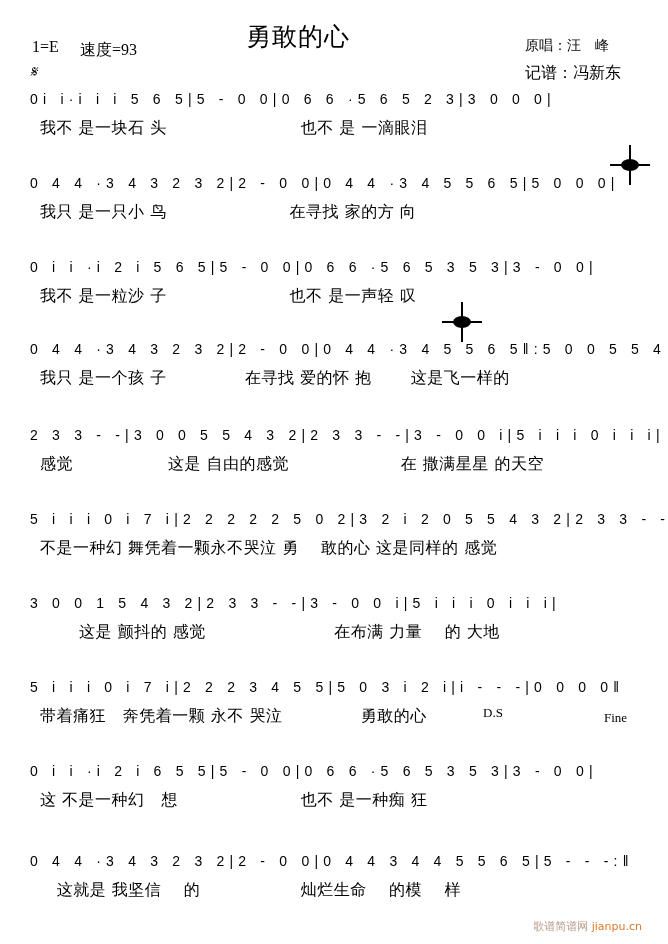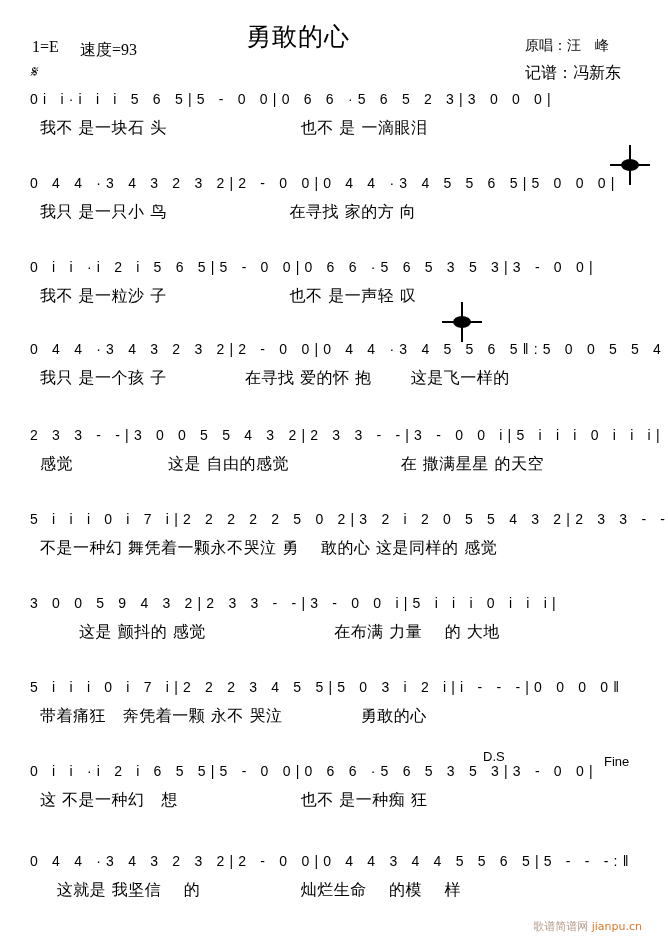--- a/index.html
+++ b/index.html
@@ -11,21 +11,21 @@
   .singer{left:525px;top:37px;font-size:14px;text-align:center;}
   .arranger{left:525px;top:63px;font-size:16px;}
   .segno{left:30px;top:62px;font-family:"DejaVu Serif",serif;font-size:16px;font-style:italic;}
   .row{position:absolute;left:30px;width:612px;}
   .notes{position:absolute;left:0;top:0;height:22px;white-space:nowrap;font-family:"Liberation Sans",sans-serif;font-size:14px;letter-spacing:5.2px;line-height:22px;}
   .lyrics{position:absolute;left:10px;top:30px;white-space:pre;font-size:16px;line-height:20px;letter-spacing:0.5px;}
   .coda{position:absolute;width:40px;height:40px;}
   .coda .h{position:absolute;left:0;top:19px;width:40px;height:2px;background:#000;}
   .coda .v{position:absolute;left:19px;top:0;width:2px;height:40px;background:#000;}
   .coda .o{position:absolute;left:11px;top:14px;width:18px;height:12px;border-radius:50%;background:#000;}
-  .mark{position:absolute;font-family:Liberation Sans, sans-serif;font-size:13px;margin-top:44px;}
+  .mark{position:absolute;font-family:Liberation Serif, serif;font-size:13px;}
   .wm{position:absolute;right:26px;bottom:10px;font-size:11px;color:#b59a8a;}
   .wm span{color:#e0782a;}
 </style>
 </head>
 <body>
 
 <div class="hdr title">勇敢的心</div>
 <div class="hdr key">1=E</div>
 <div class="hdr tempo">速度=93</div>
 <div class="hdr singer">原唱：汪　峰</div>
@@ -62,21 +62,21 @@
 
 <div class="row" style="top:424px">
   <div class="notes">2 3 3 - -|3 0 0 5 5 4 3 2|2 3 3 - -|3 - 0 0 i|5 i i i 0 i i i|</div>
   <div class="lyrics">感觉                 这是 自由的感觉                    在 撒满星星 的天空</div>
 </div>
 <div class="row" style="top:508px">
   <div class="notes">5 i i i 0 i 7 i|2 2 2 2 2 5 0 2|3 2 i 2 0 5 5 4 3 2|2 3 3 - -|</div>
   <div class="lyrics">不是一种幻 舞凭着一颗永不哭泣 勇    敢的心 这是同样的 感觉</div>
 </div>
 <div class="row" style="top:592px">
-  <div class="notes">3 0 0 5 9 4 3 2|2 3 3 - -|3 - 0 0 i|5 i i i 0 i i i|</div>
+  <div class="notes">3 0 0 1 5 4 3 2|2 3 3 - -|3 - 0 0 i|5 i i i 0 i i i|</div>
   <div class="lyrics">       这是 颤抖的 感觉                       在布满 力量    的 大地</div>
 </div>
 <div class="row" style="top:676px">
   <div class="notes">5 i i i 0 i 7 i|2 2 2 3 4 5 5|5 0 3 i 2 i|i - - -|0 0 0 0‖</div>
   <div class="lyrics">带着痛狂   奔凭着一颗 永不 哭泣              勇敢的心</div>
 </div>
 <div class="mark" style="left:483px;top:705px">D.S</div>
 <div class="mark" style="left:604px;top:710px">Fine</div>
 
 <div class="row" style="top:760px">

